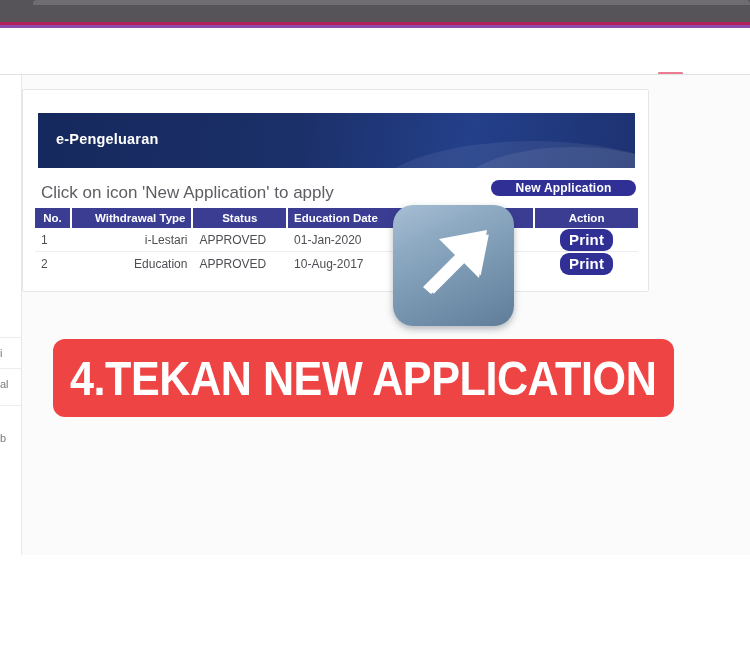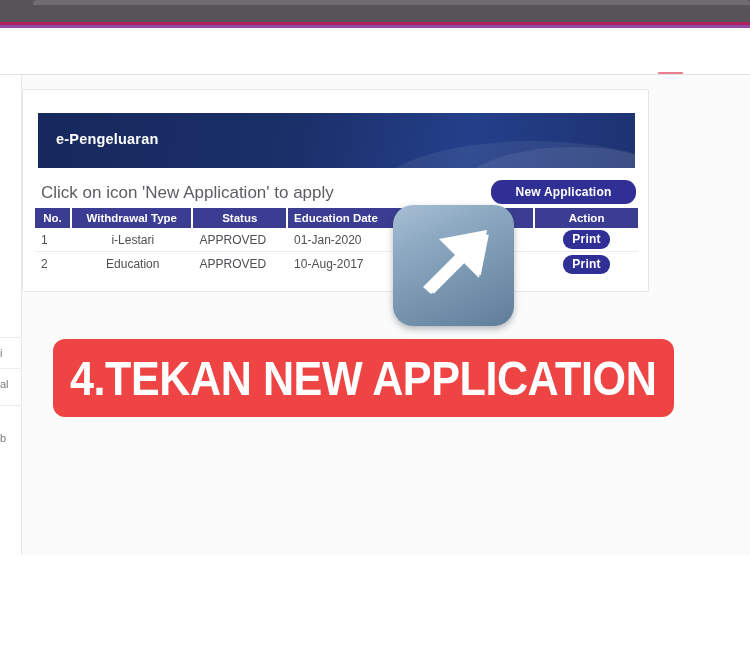--- a/index.html
+++ b/index.html
@@ -192,21 +192,21 @@
   #panel-hint {
     position: absolute;
     left: 18px; top: 93px;
     font-size: 17px;
     color: #5d5d63;
   }
 
   #new-application-button {
     position: absolute;
     left: 468px; top: 90px;
-    width: 145px; height: 24px;
+    width: 145px; height: 16px;
     background: #2f2f96;
     border-radius: 11px;
     color: #ffffff;
     font-size: 12px;
     font-weight: bold;
     letter-spacing: 0.2px;
     display: flex;
     align-items: center;
     justify-content: center;
     cursor: pointer;
@@ -236,34 +236,34 @@
     height: 24px;
     padding: 0 6px;
     color: #4e4e54;
     font-size: 12px;
     background: #ffffff;
     border-bottom: 1px solid #ededef;
     white-space: nowrap;
   }
   #withdrawal-table tr:last-child td { border-bottom: none; }
   .col-no      { width: 36px;  text-align: center; margin-left: 40px; }
-  .col-type    { width: 118px; text-align: center; }
+  .col-type    { width: 118px; text-align: right; }
   .col-status  { width: 92px;  text-align: center; margin-left: 23px; }
   .col-date    { width: 122px; text-align: left; }
   .col-extra   { width: 118px; text-align: center; }
   .col-action  { width: 100px; text-align: center; }
   td.col-no, td.col-status { text-align: left; }
   td.col-no { padding-left: 12px; }
   td.col-status { padding-left: 8px; }
 
   .print-pill {
     display: inline-block;
     background: #2f2f96;
     color: #ffffff;
-    font-size: 12px;
+    font-size: 15px;
     font-weight: bold;
     padding: 2px 9px 3px 9px;
     border-radius: 9px;
     letter-spacing: 0.2px;
     cursor: pointer;
   }
 
   
   #cursor-graphic {
     position: absolute;

